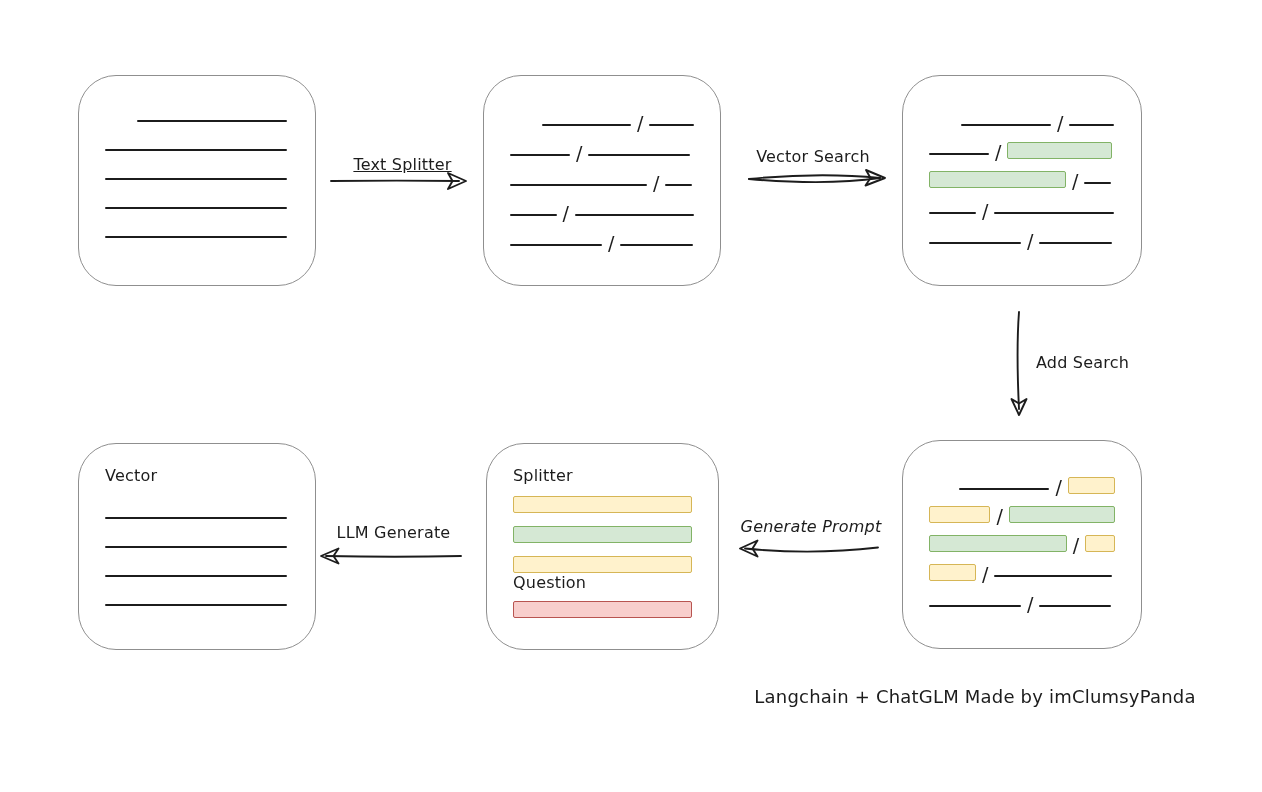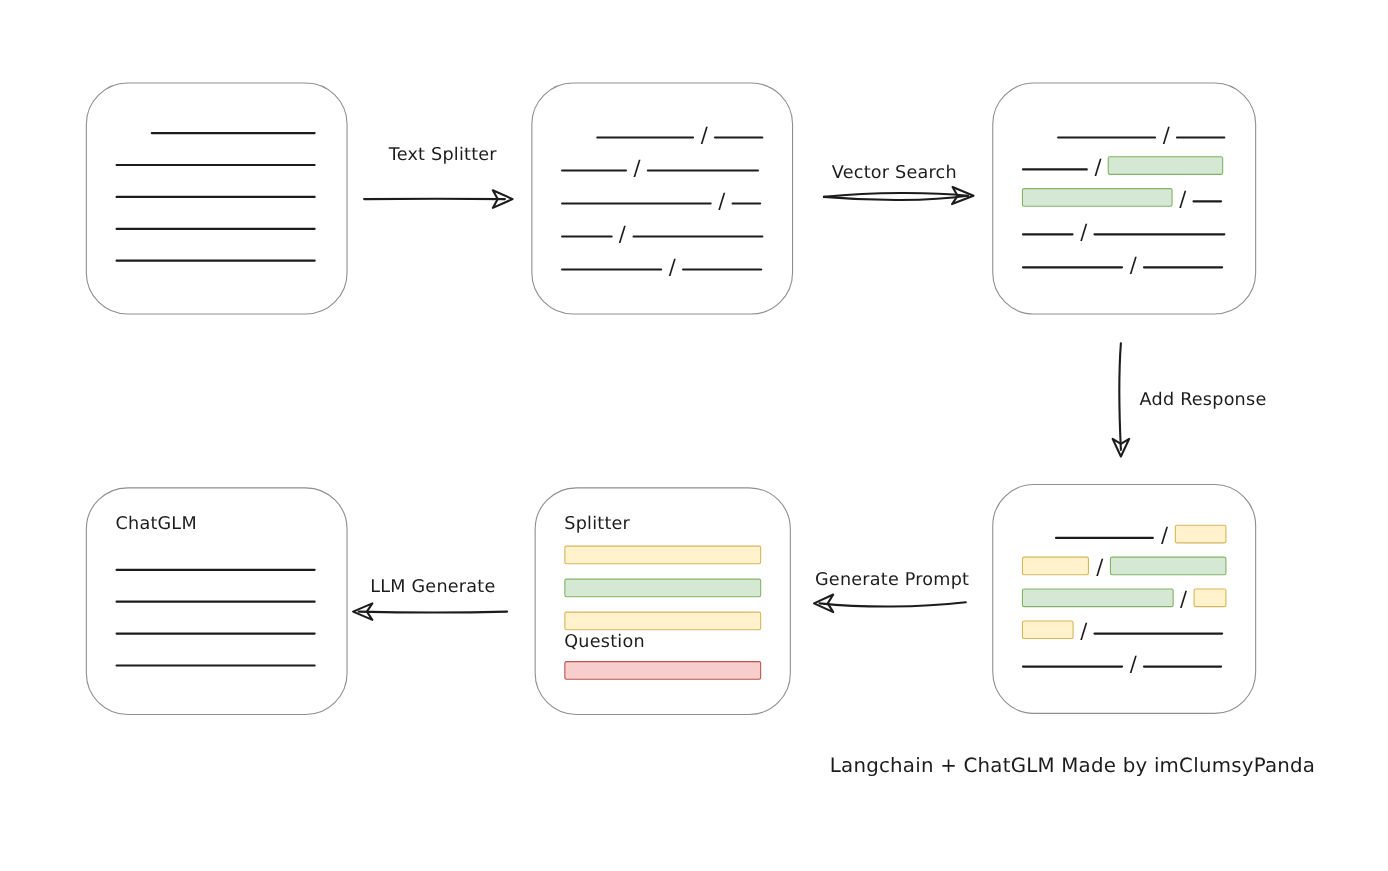--- a/index.html
+++ b/index.html
@@ -72,24 +72,24 @@
   }
 
   .arrow-label {
     position: absolute;
     font-size: 16px;
     color: var(--ink, #1c1c1c);
     text-align: center;
     letter-spacing: 0.2px;
     white-space: nowrap;
   }
-  #lbl-text-splitter   { left: 335px;  top: 130px; width: 135px; }
+  #lbl-text-splitter   { left: 335px;  top: 155px; width: 135px; text-decoration: underline; }
   #lbl-vector-search   { left: 743px;  top: 147px; width: 140px; text-align: center; }
   #lbl-add-context     { left: 1036px; top: 353px; width: 130px; text-align: left; }
-  #lbl-generate-prompt { left: 735px;  top: 517px; width: 152px; }
+  #lbl-generate-prompt { left: 735px;  top: 517px; width: 152px; font-style: italic; }
   #lbl-llm-response    { left: 326px;  top: 523px; width: 135px; }
 
   #caption {
     position: absolute;
     left: 735px;
     top: 686px;
     width: 480px;
     text-align: center;
     font-size: 18px;
     color: var(--ink, #1c1c1c);
@@ -244,21 +244,21 @@
         </div>
         <div class="row auto" style="margin-top: 9px;">
           <div class="seg bar red" style="width: 180px;"></div>
         </div>
       </div>
   </div>
 
   <div class="dbox" id="box-answer">
     <div class="rows pad-answer">
         <div class="row auto">
-          <span class="row-label">ChatGLM</span>
+          <span class="row-label">Vector</span>
         </div>
         <div class="row" style="margin-top: 20px;">
           <div class="seg line" style="width: 182px;"></div>
         </div>
         <div class="row" style="margin-top: 15px;">
           <div class="seg line" style="width: 182px;"></div>
         </div>
         <div class="row" style="margin-top: 15px;">
           <div class="seg line" style="width: 182px;"></div>
         </div>
@@ -287,19 +287,19 @@
       <path d="M757.5 540.5 L740 548.5 L757.5 556.5 L752.5 548.5 Z"></path>
     </g>
     <g>
       <path d="M461 556 C420 557 370 557 326 556"></path>
       <path d="M338.5 548.5 L321 556 L338.5 563.5 L333.5 556 Z"></path>
     </g>
   </svg>
 
   <div class="arrow-label" id="lbl-text-splitter">Text Splitter</div>
   <div class="arrow-label" id="lbl-vector-search">Vector Search</div>
-  <div class="arrow-label" id="lbl-add-context">Add Response</div>
+  <div class="arrow-label" id="lbl-add-context">Add Search</div>
   <div class="arrow-label" id="lbl-generate-prompt">Generate Prompt</div>
   <div class="arrow-label" id="lbl-llm-response">LLM Generate</div>
 
   <div id="caption">Langchain + ChatGLM Made by imClumsyPanda</div>
 
 </div>
 
 </body></html>

